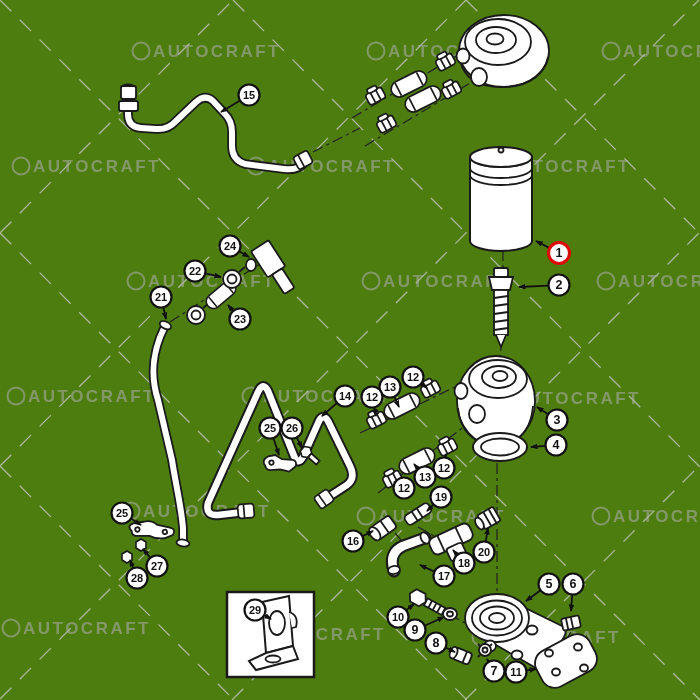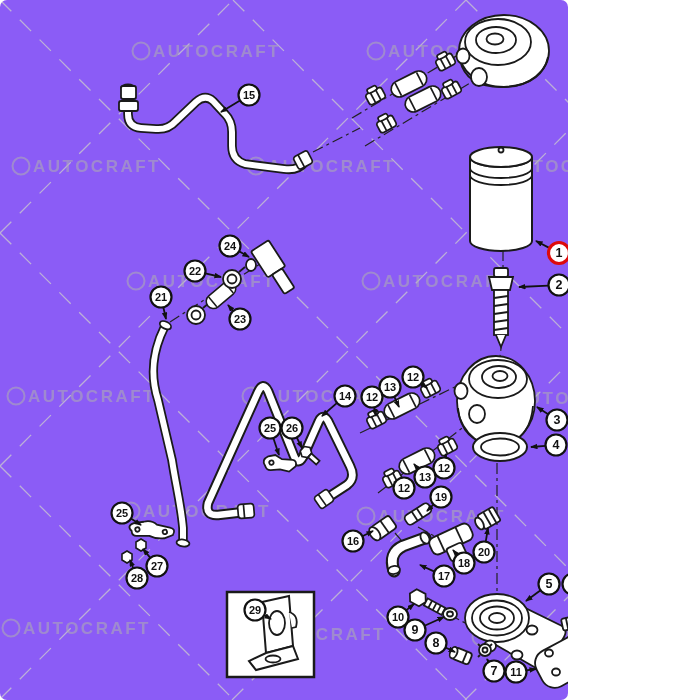--- a/index.html
+++ b/index.html
@@ -1,17 +1,17 @@
 <!DOCTYPE html>
 <html><head>
 <meta charset="utf-8">
 <style>
   html,body{margin:0;padding:0;background:#ffffff;}
-  .stage{position:relative;width:568px;height:700px;background:#8b5cf6;overflow:hidden;
-         font-family:"Liberation Sans", sans-serif;border-radius:7px;}
+  .stage{position:relative;width:700px;height:700px;background:#4d7c0f;overflow:hidden;
+         font-family:"Liberation Sans", sans-serif;}
   svg{display:block;}
   text{font-family:"Liberation Sans", sans-serif;}
   .callout-num{font-weight:bold;fill:#111111;}
   .wm-text{font-weight:bold;}
 </style>
 </head>
 <body>
 
 <div class="stage">
 <svg id="diagram" width="700" height="700" viewBox="0 0 700 700">

